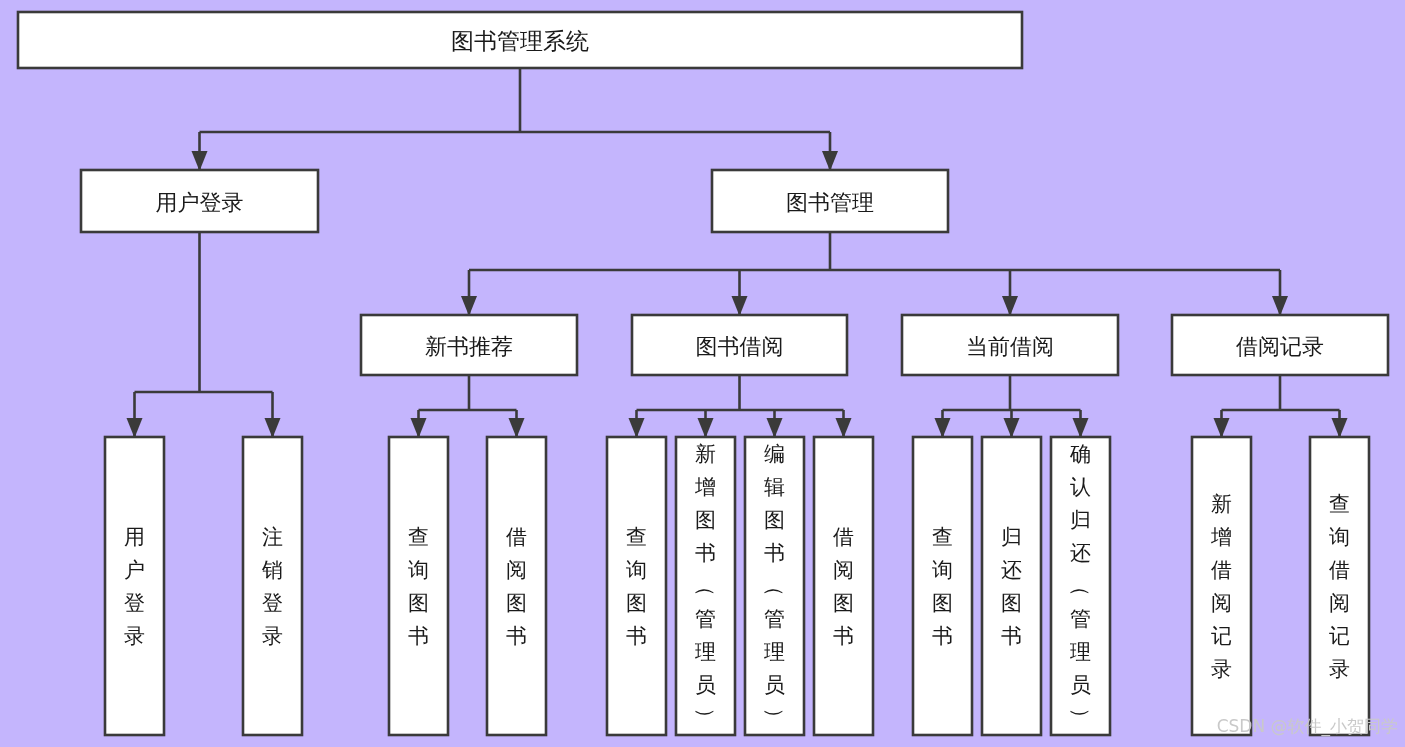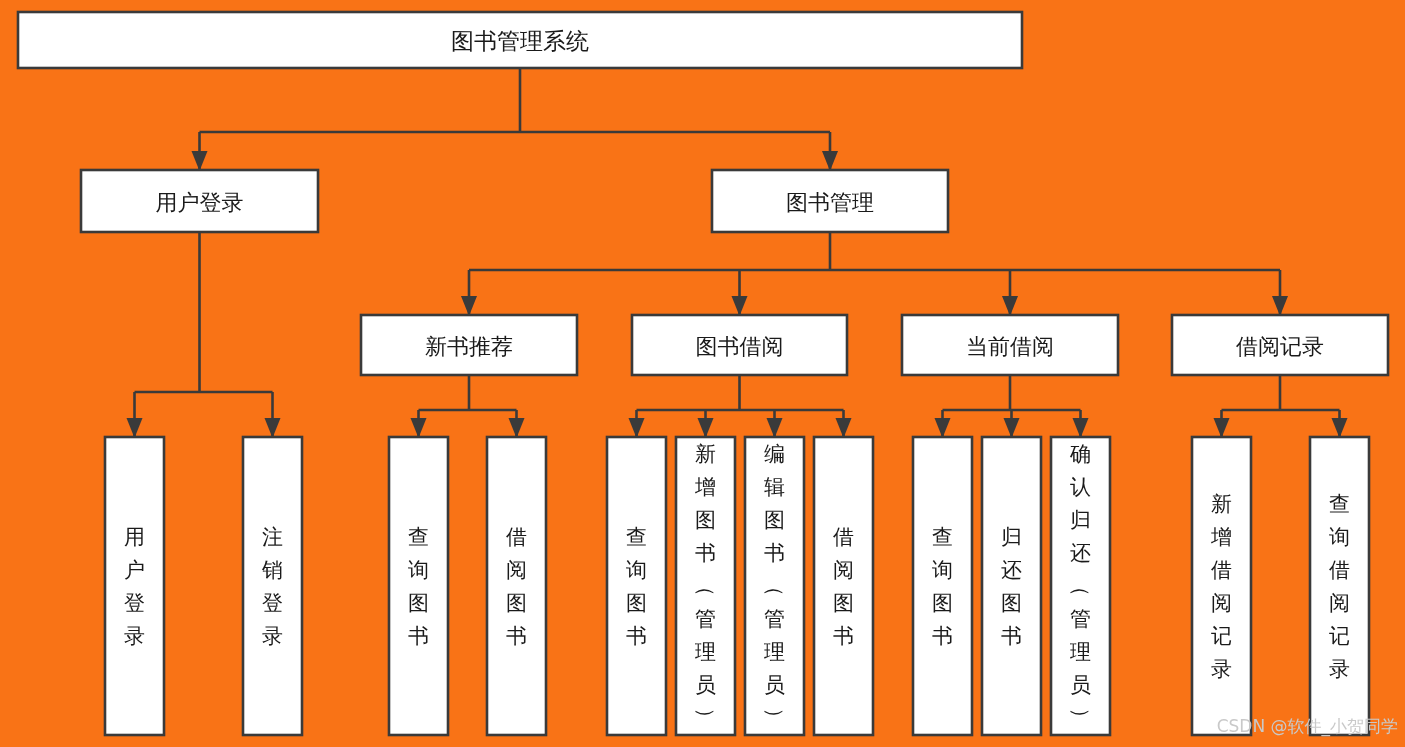--- a/index.html
+++ b/index.html
@@ -8,21 +8,21 @@
     padding: 0;
     background: #ffffff;
   }
   body {
     font-family: "DejaVu Sans", "Liberation Sans", sans-serif;
   }
   #diagram-root {
     position: relative;
     width: 1405px;
     height: 747px;
-    background: #f97316;
+    background: #c4b5fd;
     overflow: hidden;
   }
   svg.diagram-canvas {
     position: absolute;
     left: 0;
     top: 0;
     width: 1405px;
     height: 747px;
     display: block;
   }

